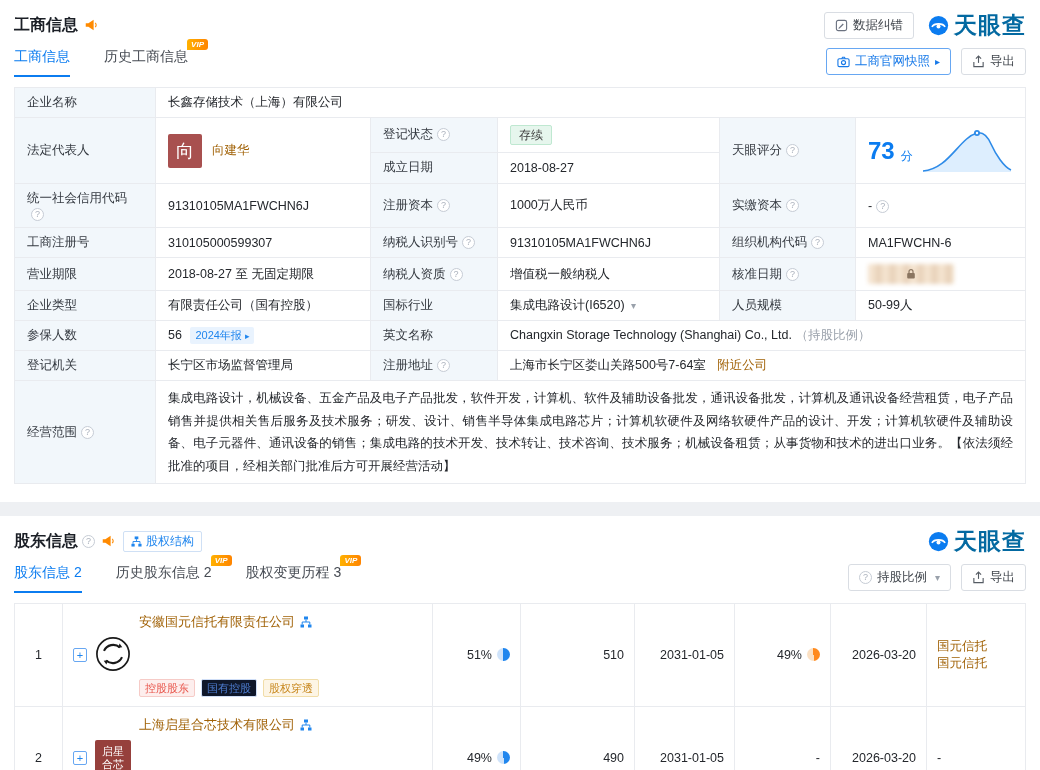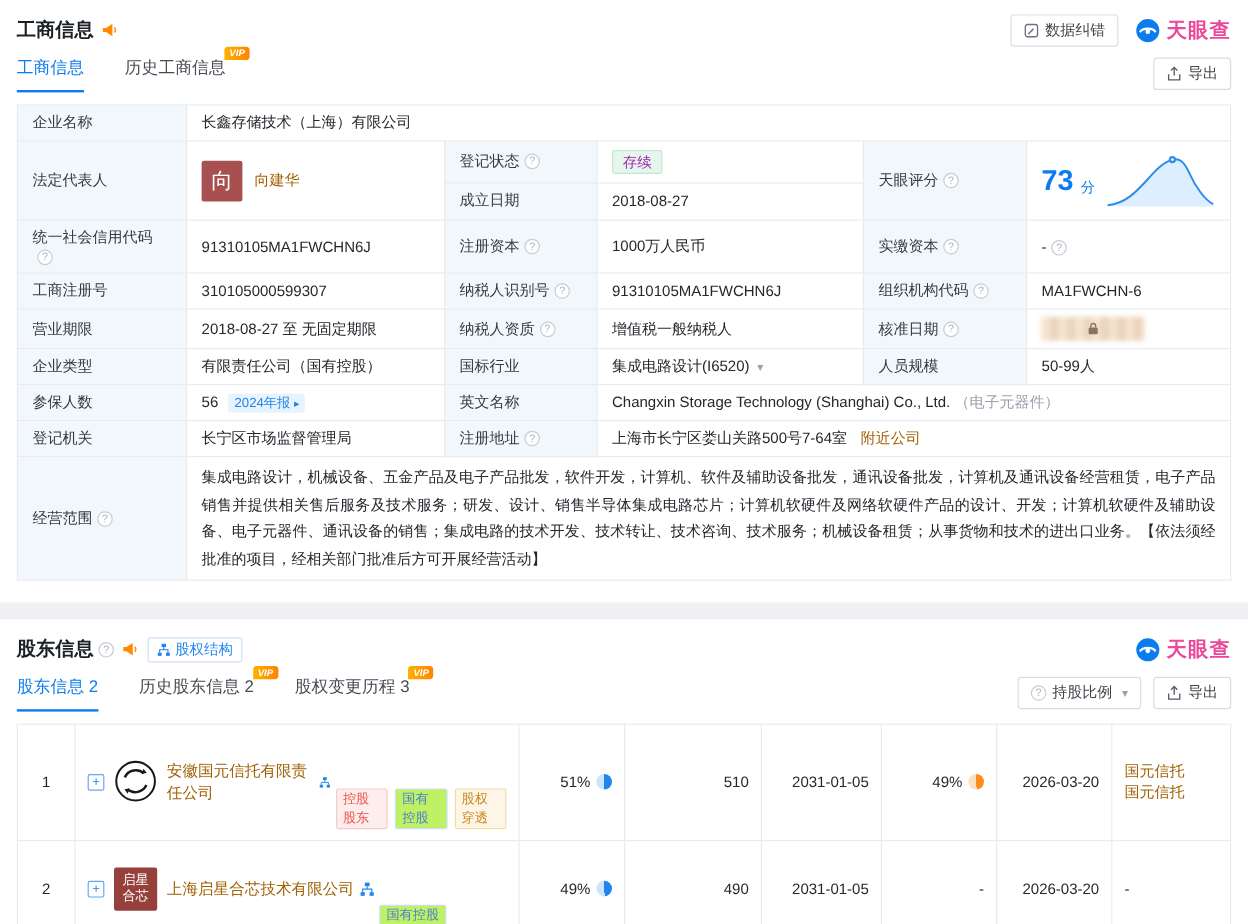--- a/index.html
+++ b/index.html
@@ -10,21 +10,21 @@
   }
   .card { background:#fff; padding:12px 14px 20px; }
   .card1 { margin-bottom:14px; padding-bottom:18px; }
 
   
   .sec-head { display:flex; align-items:center; height:26px; }
   .sec-title { font-size:16px; font-weight:700; color:#1b1f26; }
   .ic { display:inline-flex; align-items:center; margin-left:6px; vertical-align:middle; }
   .spacer { flex:1; }
   .brand { display:flex; align-items:center; gap:5px; margin-left:14px; }
-  .brand-text { font-size:17px; font-weight:700; color:#ec4899; letter-spacing:1px; }
+  .brand-text { font-size:23px; font-weight:700; color:#0369a1; letter-spacing:1px; }
 
   
   .btn { display:inline-flex; align-items:center; gap:5px; height:27px; padding:0 10px;
          border:1px solid #d9dde3; border-radius:3px; background:#fff; color:#41464d;
          font-size:12.5px; cursor:pointer; }
   .btn-blue { border-color:#67a7f2; color:#1779e8; }
 
   
   .tabs-row { display:flex; align-items:flex-start; margin-top:10px; }
   .tabs { display:flex; gap:34px; }
@@ -43,21 +43,21 @@
        border:1px solid #c6ccd5; border-radius:50%; color:#aab1bc; font-size:9px;
        margin-left:4px; vertical-align:1px; background:#fff; }
 
   
   table { width:100%; border-collapse:collapse; table-layout:fixed; margin-top:10px; }
   .info-table td { border:1px solid #e9ebef; padding:6px 12px; font-size:12.5px;
                    color:#24272c; vertical-align:middle; word-break:break-word; }
   .info-table td.lbl { background:#f2f7fb; color:#353a41; }
   .link { color:#a16207; text-decoration:none; cursor:pointer; }
   .note { color:#9aa1ab; }
-  .badge-green { display:inline-block; background:#e6f6ed; color:#a21caf;
+  .badge-green { display:inline-block; background:#e6f6ed; color:#404040;
                  border:1px solid #bfe8d1; font-size:12px; padding:0 8px; line-height:18px;
                  border-radius:2px; }
   .badge-year { display:inline-block; background:#e9f3fe; color:#2086ee; font-size:11px;
                 padding:0 5px; line-height:16px; border-radius:2px; margin-left:5px; cursor:pointer; }
   .caret { color:#9aa1ab; font-size:10px; margin-left:3px; }
 
   .legal-rep { display:flex; align-items:center; gap:10px; }
   .avatar { width:34px; height:34px; background:#a8504f; color:#fff; border-radius:2px;
             display:flex; align-items:center; justify-content:center; font-size:18px; }
 
@@ -82,26 +82,26 @@
                  vertical-align:middle; }
   .ta-c { text-align:center; } .ta-r { text-align:right; } .ta-l { text-align:left; }
 
   .holder { display:flex; align-items:center; gap:8px; }
   .expander { width:14px; height:14px; border:1px solid #67a7f2; border-radius:2px;
               color:#2086ee; font-size:11px; line-height:12px; text-align:center;
               cursor:pointer; flex:none; }
   .logo-seal { width:36px; height:36px; border-radius:2px; background:#96403c; color:#fff;
                display:flex; flex-direction:column; align-items:center; justify-content:center;
                font-size:11px; line-height:13px; flex:none; }
-  .holder-main { display:flex; flex-direction:row; gap:4px; }
+  .holder-main { display:flex; flex-direction:column; gap:4px; }
   .holder-name { font-size:13px; display:flex; align-items:center; gap:5px; }
   .tagrow { display:flex; gap:6px;margin-top:44px; }
   .tag { font-size:11px; line-height:16px; padding:0 5px; border-radius:2px; cursor:pointer; }
   .tag-red  { color:#e8544a; background:#fdeeed; border:1px solid #f6cbc7; }
-  .tag-blue { color:#4e7dd1; background:#bef264; border:1px solid #cfdef7; }
+  .tag-blue { color:#4e7dd1; background:#0f172a; border:1px solid #cfdef7; }
   .tag-gold { color:#c8881f; background:#fdf5e5; border:1px solid #f1dda9; }
 
   .pie { display:inline-block; width:13px; height:13px; border-radius:50%;
          vertical-align:-2px; margin-left:5px; cursor:pointer; }
   .pie-b51 { background:conic-gradient(#2086ee 0 51%, #cfe3fa 51% 100%); }
   .pie-b49 { background:conic-gradient(#2086ee 0 49%, #cfe3fa 49% 100%); }
   .pie-o49 { background:conic-gradient(#ff8a1e 0 49%, #fbe0c3 49% 100%); }
 
   .struct-pill { display:inline-flex; align-items:center; gap:4px; margin-left:8px;
                  border:1px solid #cfe0f5; border-radius:2px; padding:1px 7px;
@@ -146,20 +146,31 @@
     <div class="tabs">
       <div class="tab active">
         <span>工商信息</span>
       </div>
       <div class="tab">
         <span>历史工商信息</span>
         <span class="vip-badge">VIP</span>
       </div>
     </div>
     <div class="tabs-right">
+      <button class="btn btn-blue">
+        <span class="ic" style="margin-left:0">
+          <svg width="13" height="13" viewBox="0 0 14 14">
+              <rect x="1" y="4" width="12" height="8.5" rx="1.5" stroke="#1779e8" stroke-width="1.2" fill="none"></rect>
+              <circle cx="7" cy="8.2" r="2.2" stroke="#1779e8" stroke-width="1.2" fill="none"></circle>
+              <path d="M5 4l1-1.6h2L9 4" stroke="#1779e8" stroke-width="1.2" fill="none"></path>
+            </svg>
+        </span>
+        <span>工商官网快照</span>
+        <span style="font-size:10px">▸</span>
+      </button>
       <button class="btn">
         <span class="ic" style="margin-left:0">
           <svg width="13" height="13" viewBox="0 0 14 14">
               <path d="M7 1.5v7" stroke="#555b63" stroke-width="1.2" fill="none"></path>
               <path d="M4.2 4L7 1.2 9.8 4" stroke="#555b63" stroke-width="1.2" fill="none"></path>
               <path d="M2 7.5v5h10v-5" stroke="#555b63" stroke-width="1.2" fill="none"></path>
             </svg>
         </span>
         <span>导出</span>
       </button>
@@ -277,21 +288,21 @@
     </tr>
     <tr>
       <td class="lbl">参保人数</td>
       <td>
         <span>56</span>
         <span class="badge-year"><span>2024年报</span> <span style="font-size:9px">▸</span></span>
       </td>
       <td class="lbl">英文名称</td>
       <td colspan="3">
         <span>Changxin Storage Technology (Shanghai) Co., Ltd.</span>
-        <span class="note">（电子元器件）</span>
+        <span class="note">（持股比例）</span>
       </td>
     </tr>
     <tr>
       <td class="lbl">登记机关</td>
       <td>长宁区市场监督管理局</td>
       <td class="lbl">
         <span>注册地址</span><span class="q">?</span>
       </td>
       <td colspan="3">
         <span>上海市长宁区娄山关路500号7-64室</span>

